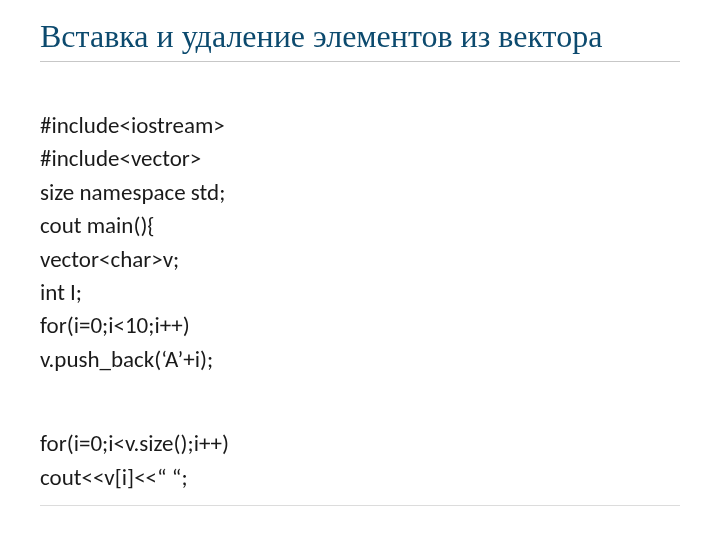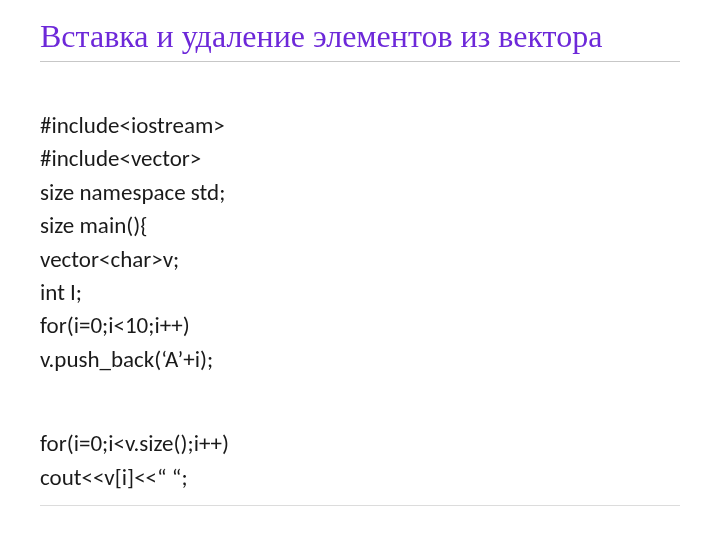--- a/index.html
+++ b/index.html
@@ -18,21 +18,21 @@
     box-sizing: border-box;
     padding: 18px 40px 0 40px;
   }
   .title-wrap {
     border-bottom: 1px solid #c7c7c7;
     padding-bottom: 6px;
     margin-bottom: 14px;
   }
   .title {
     font-family: Georgia, "Times New Roman", serif;
-    color: #6d28d9;
+    color: #0c4a6e;
     font-size: 32px;
     line-height: 1.15;
     font-weight: 400;
   }
   .code {
     font-family: "Calibri", "Arial", sans-serif;
     color: #1a1a1a;
     font-size: 23px;
     line-height: 1.45;
     white-space: pre;
@@ -53,21 +53,21 @@
 <body>
 
 <div class="slide">
   <div class="title-wrap">
     <div class="title">Вставка и удаление элементов из вектора</div>
   </div>
   <div class="code">
 <span>#include&lt;iostream&gt;</span>
 <span>#include&lt;vector&gt;</span>
 <span>size namespace std;</span>
-<span>size main(){</span>
+<span>cout main(){</span>
 <span>vector&lt;char&gt;v;</span>
 <span>int I;</span>
 <span>for(i=0;i&lt;10;i++)</span>
 <span>v.push_back(‘A’+i);</span>
 <span class="blank"></span>
 <span>for(i=0;i&lt;v.size();i++)</span>
 <span>cout&lt;&lt;v[i]&lt;&lt;“ “;</span>
 <span class="blank"></span>
 
   </div>

